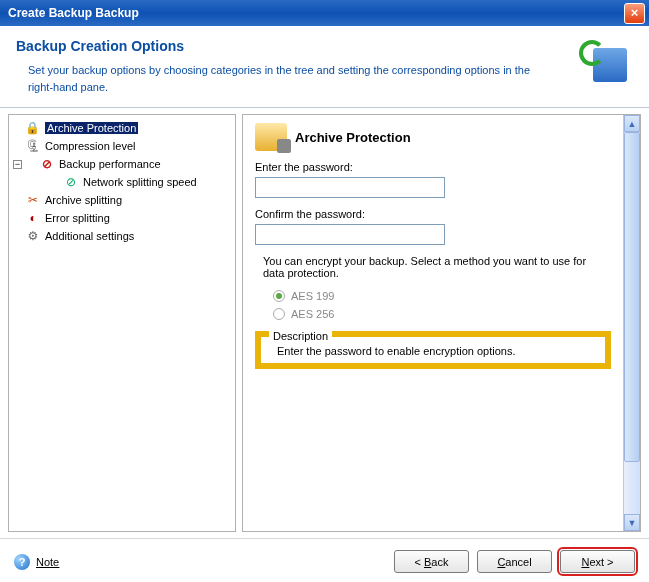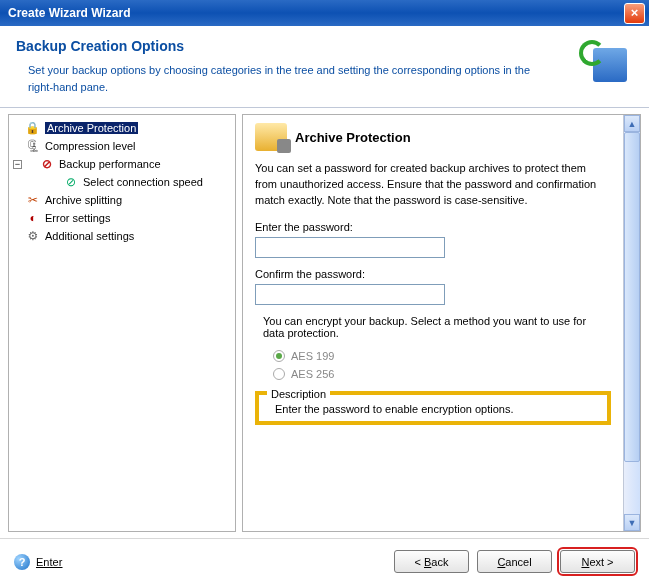--- a/index.html
+++ b/index.html
@@ -49,38 +49,38 @@
 .panel-desc { font-size:11px; line-height:1.45; margin-bottom:12px; color:#000; }
 
 .field-label { font-size:11px; margin-bottom:4px; }
 .text-input { width: 190px; height:21px; border:1px solid #7f9db9; padding:2px 4px; font-size:11px; margin-bottom:10px; display:block; }
 
 .enc-desc { font-size:11px; margin:6px 8px 8px; }
 .radio-row { display:flex; align-items:center; gap:6px; padding:3px 0 3px 18px; color:#888; font-size:11px; }
 .radio { width:12px; height:12px; border:1px solid #aaa; border-radius:50%; display:inline-block; position:relative; }
 .radio.sel::after { content:""; position:absolute; left:2px; top:2px; width:6px; height:6px; background:#5aa848; border-radius:50%; }
 
-.fieldset { border:4px solid #eab308; margin-top:8px; padding:8px 8px 6px 8px; position:relative; }
+.fieldset { border:6px solid #eab308; margin-top:8px; padding:8px 8px 6px 8px; position:relative; }
 .fieldset .legend { position:absolute; top:-7px; left:8px; background:#fff; padding:0 4px; font-size:11px; }
 .fieldset .fdesc { font-size:11px;padding-left:8px; }
 
 .footer { height: 46px; border-top:1px solid #d8d8d8; display:flex; align-items:center; padding:0 14px; gap:8px; }
 .footer .help { display:flex; align-items:center; gap:6px; }
 .footer .help .hcirc { width:16px; height:16px; border-radius:50%; background:radial-gradient(circle at 30% 30%, #9fd4ff, #1e72c8); color:#fff; font-size:11px; font-weight:bold; text-align:center; line-height:16px; }
 .footer .help a { color:#000; }
 .footer .spacer { flex:1; }
 .btn { min-width:75px; height:23px; border:1px solid #7a7a7a; background:linear-gradient(#fdfdfd,#e5e5e5); border-radius:3px; font-size:11px; padding:0 10px; cursor:pointer; }
 .btn u { text-decoration: underline; }
 .btn-hi { outline:2px solid #d82020; outline-offset:1px; }
 </style>
 </head>
 <body>
 
 <div class="titlebar">
-  <span class="title-text">Create Wizard Wizard</span>
+  <span class="title-text">Create Backup Backup</span>
   <div class="close-btn">×</div>
 </div>
 
 <div class="header-band">
   <div class="header-text">
     <div class="header-title">Backup Creation Options</div>
     <div class="header-sub">Set your backup options by choosing categories in the tree and setting the corresponding options in the right-hand pane.</div>
   </div>
   <div class="header-icon">
     <div class="disk"></div>
@@ -98,43 +98,42 @@
       <span class="icon i-comp">🗜</span>
       <span class="lbl">Compression level</span>
     </div>
     <div class="tree-item tree-root" style="position:relative; padding-left:28px;">
       <span class="tree-toggle">−</span>
       <span class="icon i-perf">⊘</span>
       <span class="lbl">Backup performance</span>
     </div>
     <div class="tree-item tree-grandchild">
       <span class="icon i-net">⊘</span>
-      <span class="lbl">Select connection speed</span>
+      <span class="lbl">Network splitting speed</span>
     </div>
     <div class="tree-item tree-root">
       <span class="icon i-split">✂</span>
       <span class="lbl">Archive splitting</span>
     </div>
     <div class="tree-item tree-root">
       <span class="icon i-err">◐</span>
-      <span class="lbl">Error settings</span>
+      <span class="lbl">Error splitting</span>
     </div>
     <div class="tree-item tree-root">
       <span class="icon i-set">⚙</span>
       <span class="lbl">Additional settings</span>
     </div>
   </div>
 
   <div class="right-pane">
     <div class="right-content">
       <div class="panel-head">
         <div class="picon"></div>
         <div class="panel-title">Archive Protection</div>
       </div>
-      <div class="panel-desc">You can set a password for created backup archives to protect them from unauthorized access. Ensure that the password and confirmation match exactly. Note that the password is case-sensitive.</div>
 
       <div class="field-label">Enter the password:</div>
       <input type="password" class="text-input" style="">
 
       <div class="field-label">Confirm the password:</div>
       <input type="password" class="text-input" style="">
 
       <div class="enc-desc">You can encrypt your backup. Select a method you want to use for data protection.</div>
 
       <div class="radio-row">
@@ -155,19 +154,19 @@
       <div class="sbtn">▲</div>
       <div class="thumb"></div>
       <div class="sbtn sbtnb">▼</div>
     </div>
   </div>
 </div>
 
 <div class="footer">
   <div class="help">
     <span class="hcirc">?</span>
-    <a href="#"><u>Enter</u></a>
+    <a href="#"><u>Note</u></a>
   </div>
   <div class="spacer"></div>
   <button class="btn">&lt; <u>B</u>ack</button>
   <button class="btn"><u>C</u>ancel</button>
   <button class="btn btn-hi"><u>N</u>ext &gt;</button>
 </div>
 
 </body></html>

